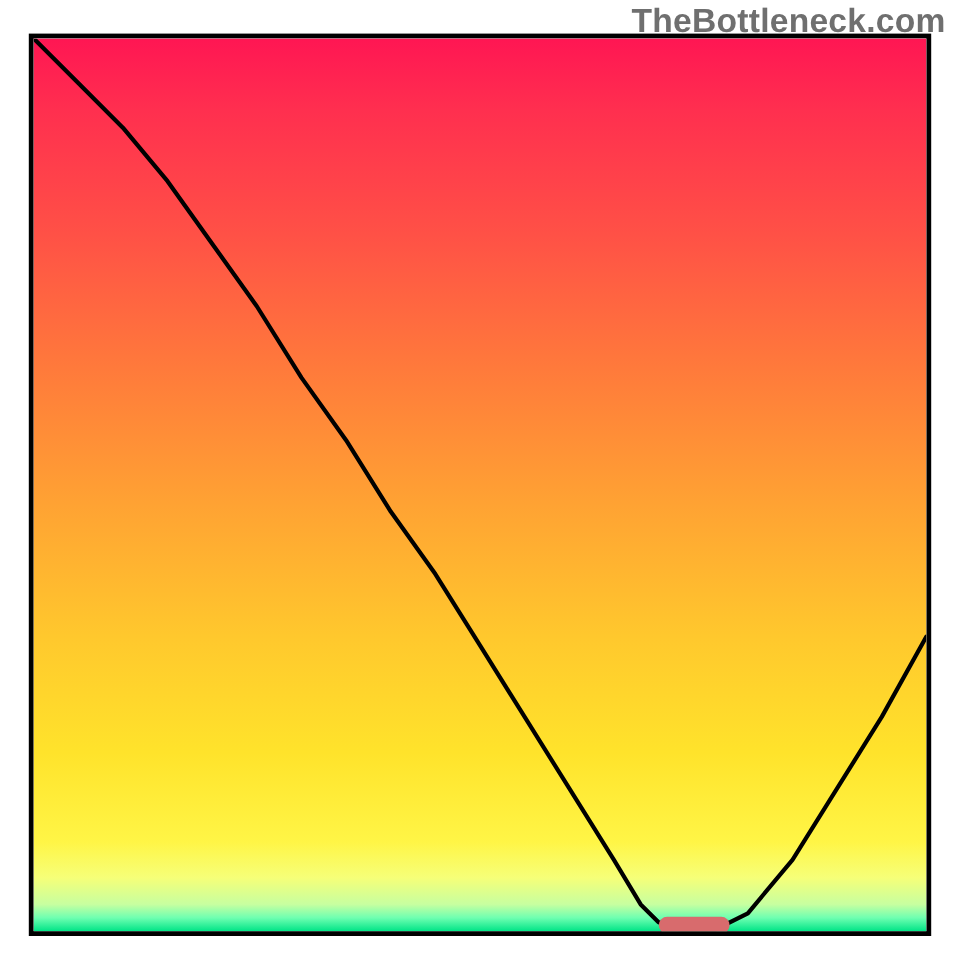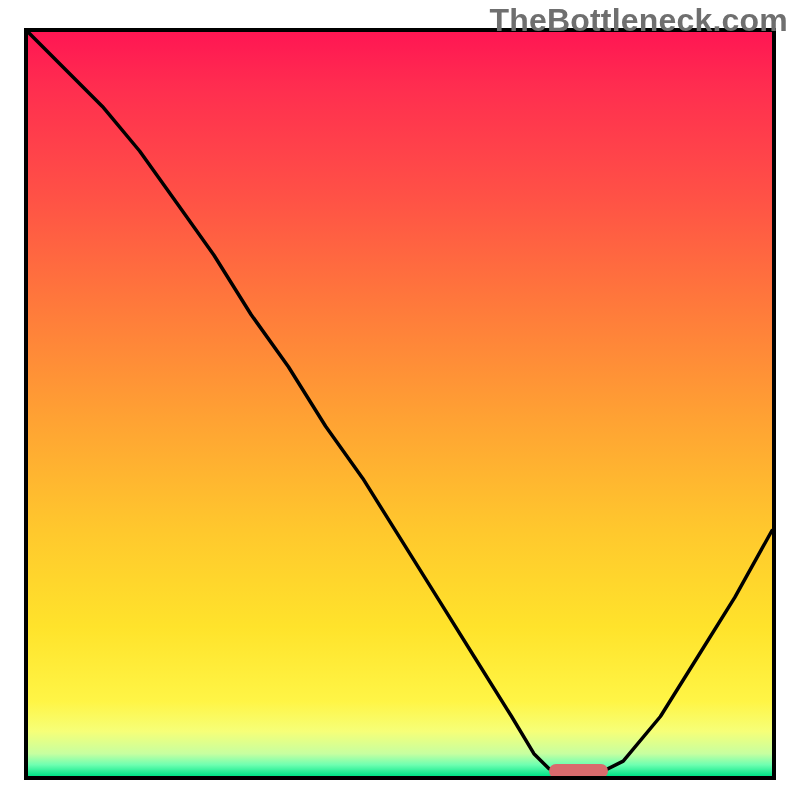--- a/index.html
+++ b/index.html
@@ -12,21 +12,21 @@
   }
   .container {
     position: relative;
     width: 800px;
     height: 800px;
   }
   .watermark {
     position: absolute;
     top: 2px;
     right: 12px;
-    font-size: 32px;
+    font-size: 28px;
     font-weight: bold;
     color: #6f6f6f;
     letter-spacing: 0.2px;
     z-index: 10;
   }
   .plot-frame {
     position: absolute;
     left: 24px;
     top: 28px;
     width: 752px;

